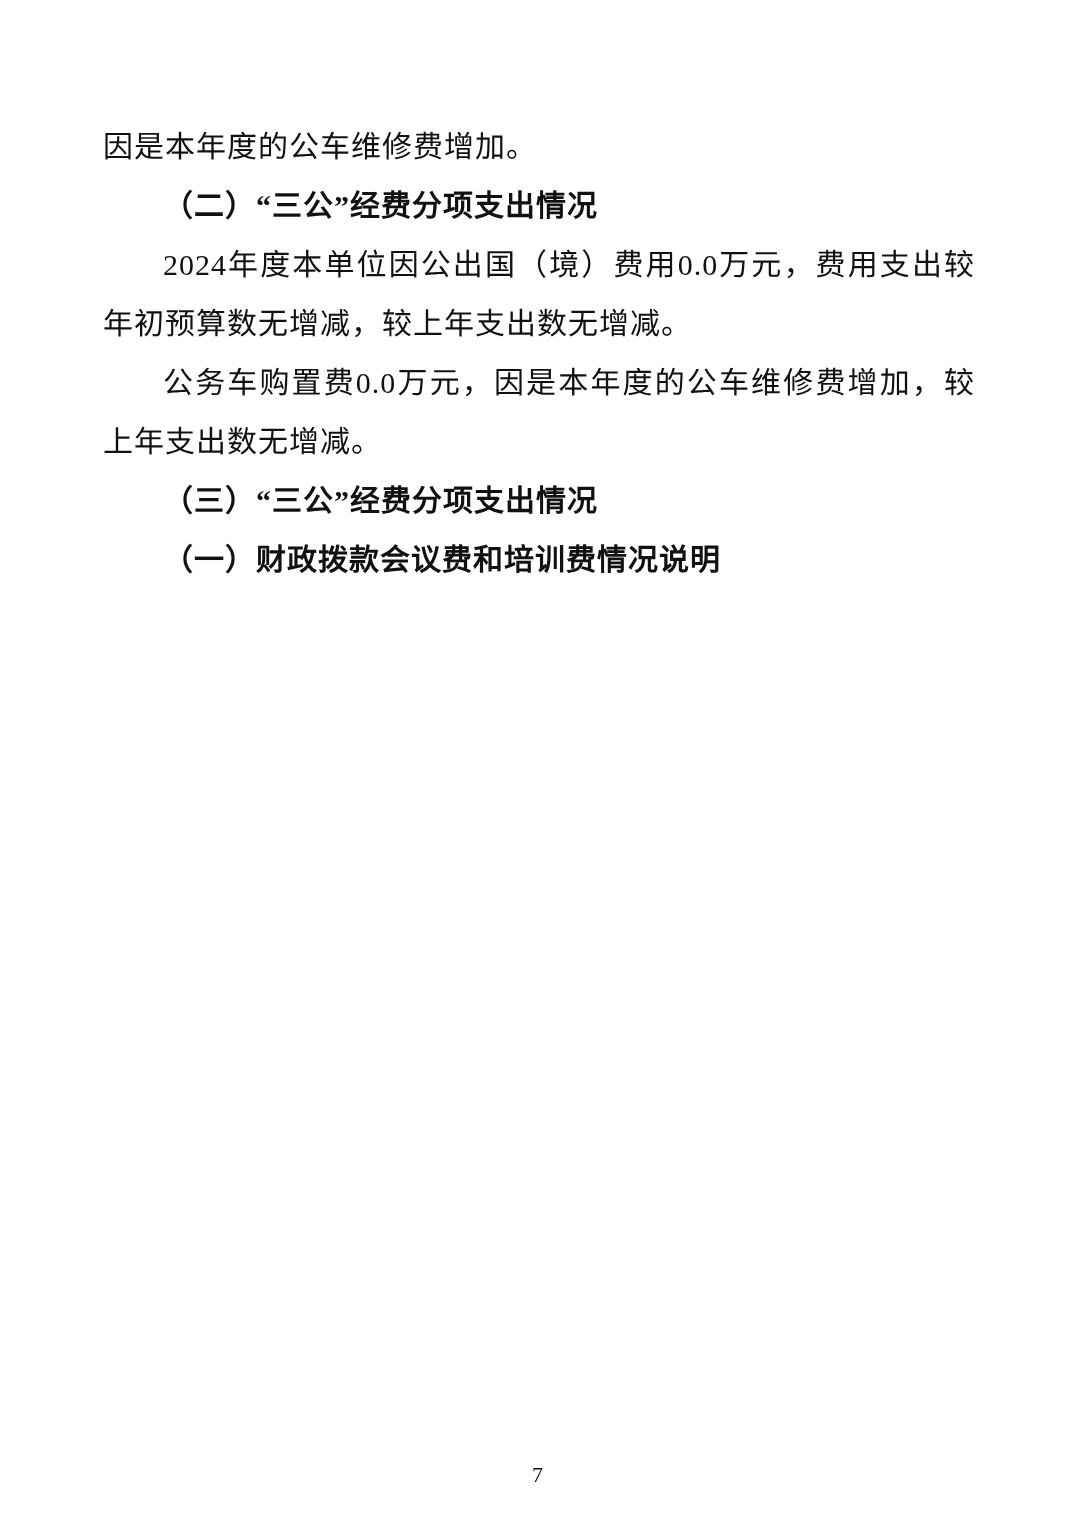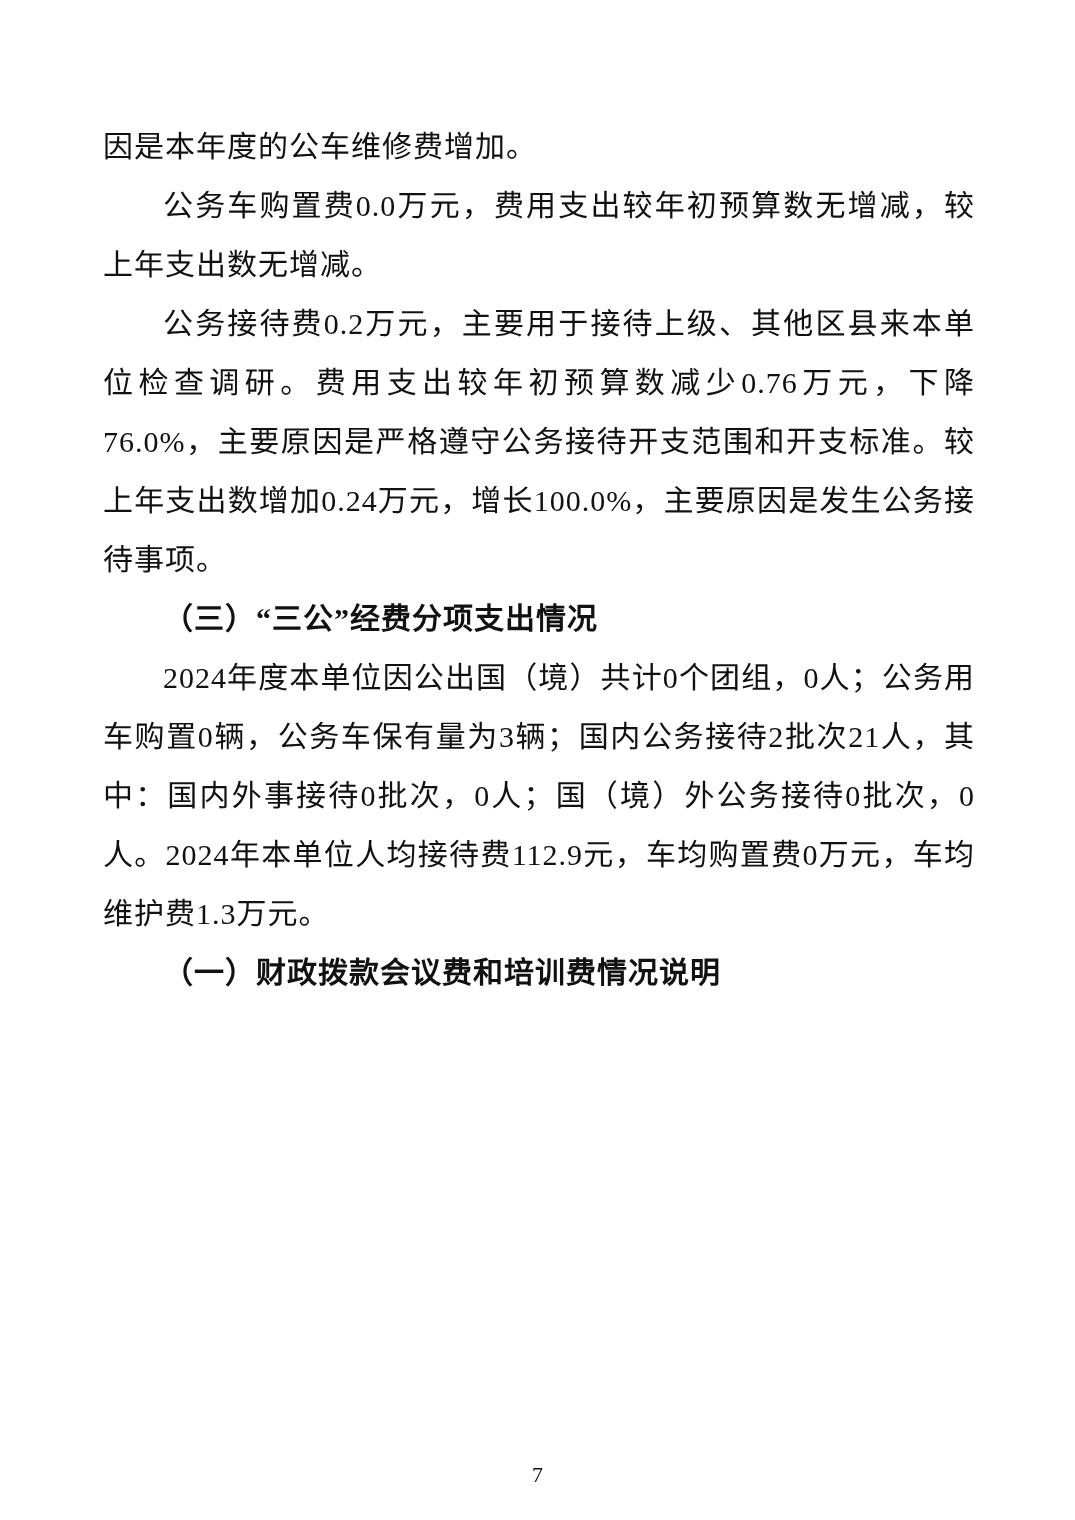--- a/index.html
+++ b/index.html
@@ -61,21 +61,21 @@
     color: #111111;
     font-family: "Liberation Serif", "DejaVu Serif", serif;
   }
 </style>
 </head>
 <body>
 
 <div class="page">
   <div class="content">
     <p class="body-continuation">因是本年度的公车维修费增加。</p>
-    <p class="body-par">公务车购置费0.0万元，费用支出较年初预算数无增减，较上年支出数无增减。</p>
-    <p class="body-par">公务接待费0.2万元，主要用于接待上级、其他区县来本单位检查调研。费用支出较年初预算数减少0.76万元，下降76.0%，主要原因是严格遵守公务接待开支范围和开支标准。较上年支出数增加0.24万元，增长100.0%，主要原因是发生公务接待事项。</p>
+    <p class="heading-kai">（二）“三公”经费分项支出情况</p>
+    <p class="body-par">2024年度本单位因公出国（境）费用0.0万元，费用支出较年初预算数无增减，较上年支出数无增减。</p>
+    <p class="body-par">公务车购置费0.0万元，因是本年度的公车维修费增加，较上年支出数无增减。</p>
     <p class="heading-kai">（三）“三公”经费分项支出情况</p>
-    <p class="body-par">2024年度本单位因公出国（境）共计0个团组，0人；公务用车购置0辆，公务车保有量为3辆；国内公务接待2批次21人，其中：国内外事接待0批次，0人；国（境）外公务接待0批次，0人。2024年本单位人均接待费112.9元，车均购置费0万元，车均维护费1.3万元。</p>
     <p class="heading-kai">（一）财政拨款会议费和培训费情况说明</p>
   </div>
 
   <div class="page-footer">7</div>
 </div>
 
 </body></html>

